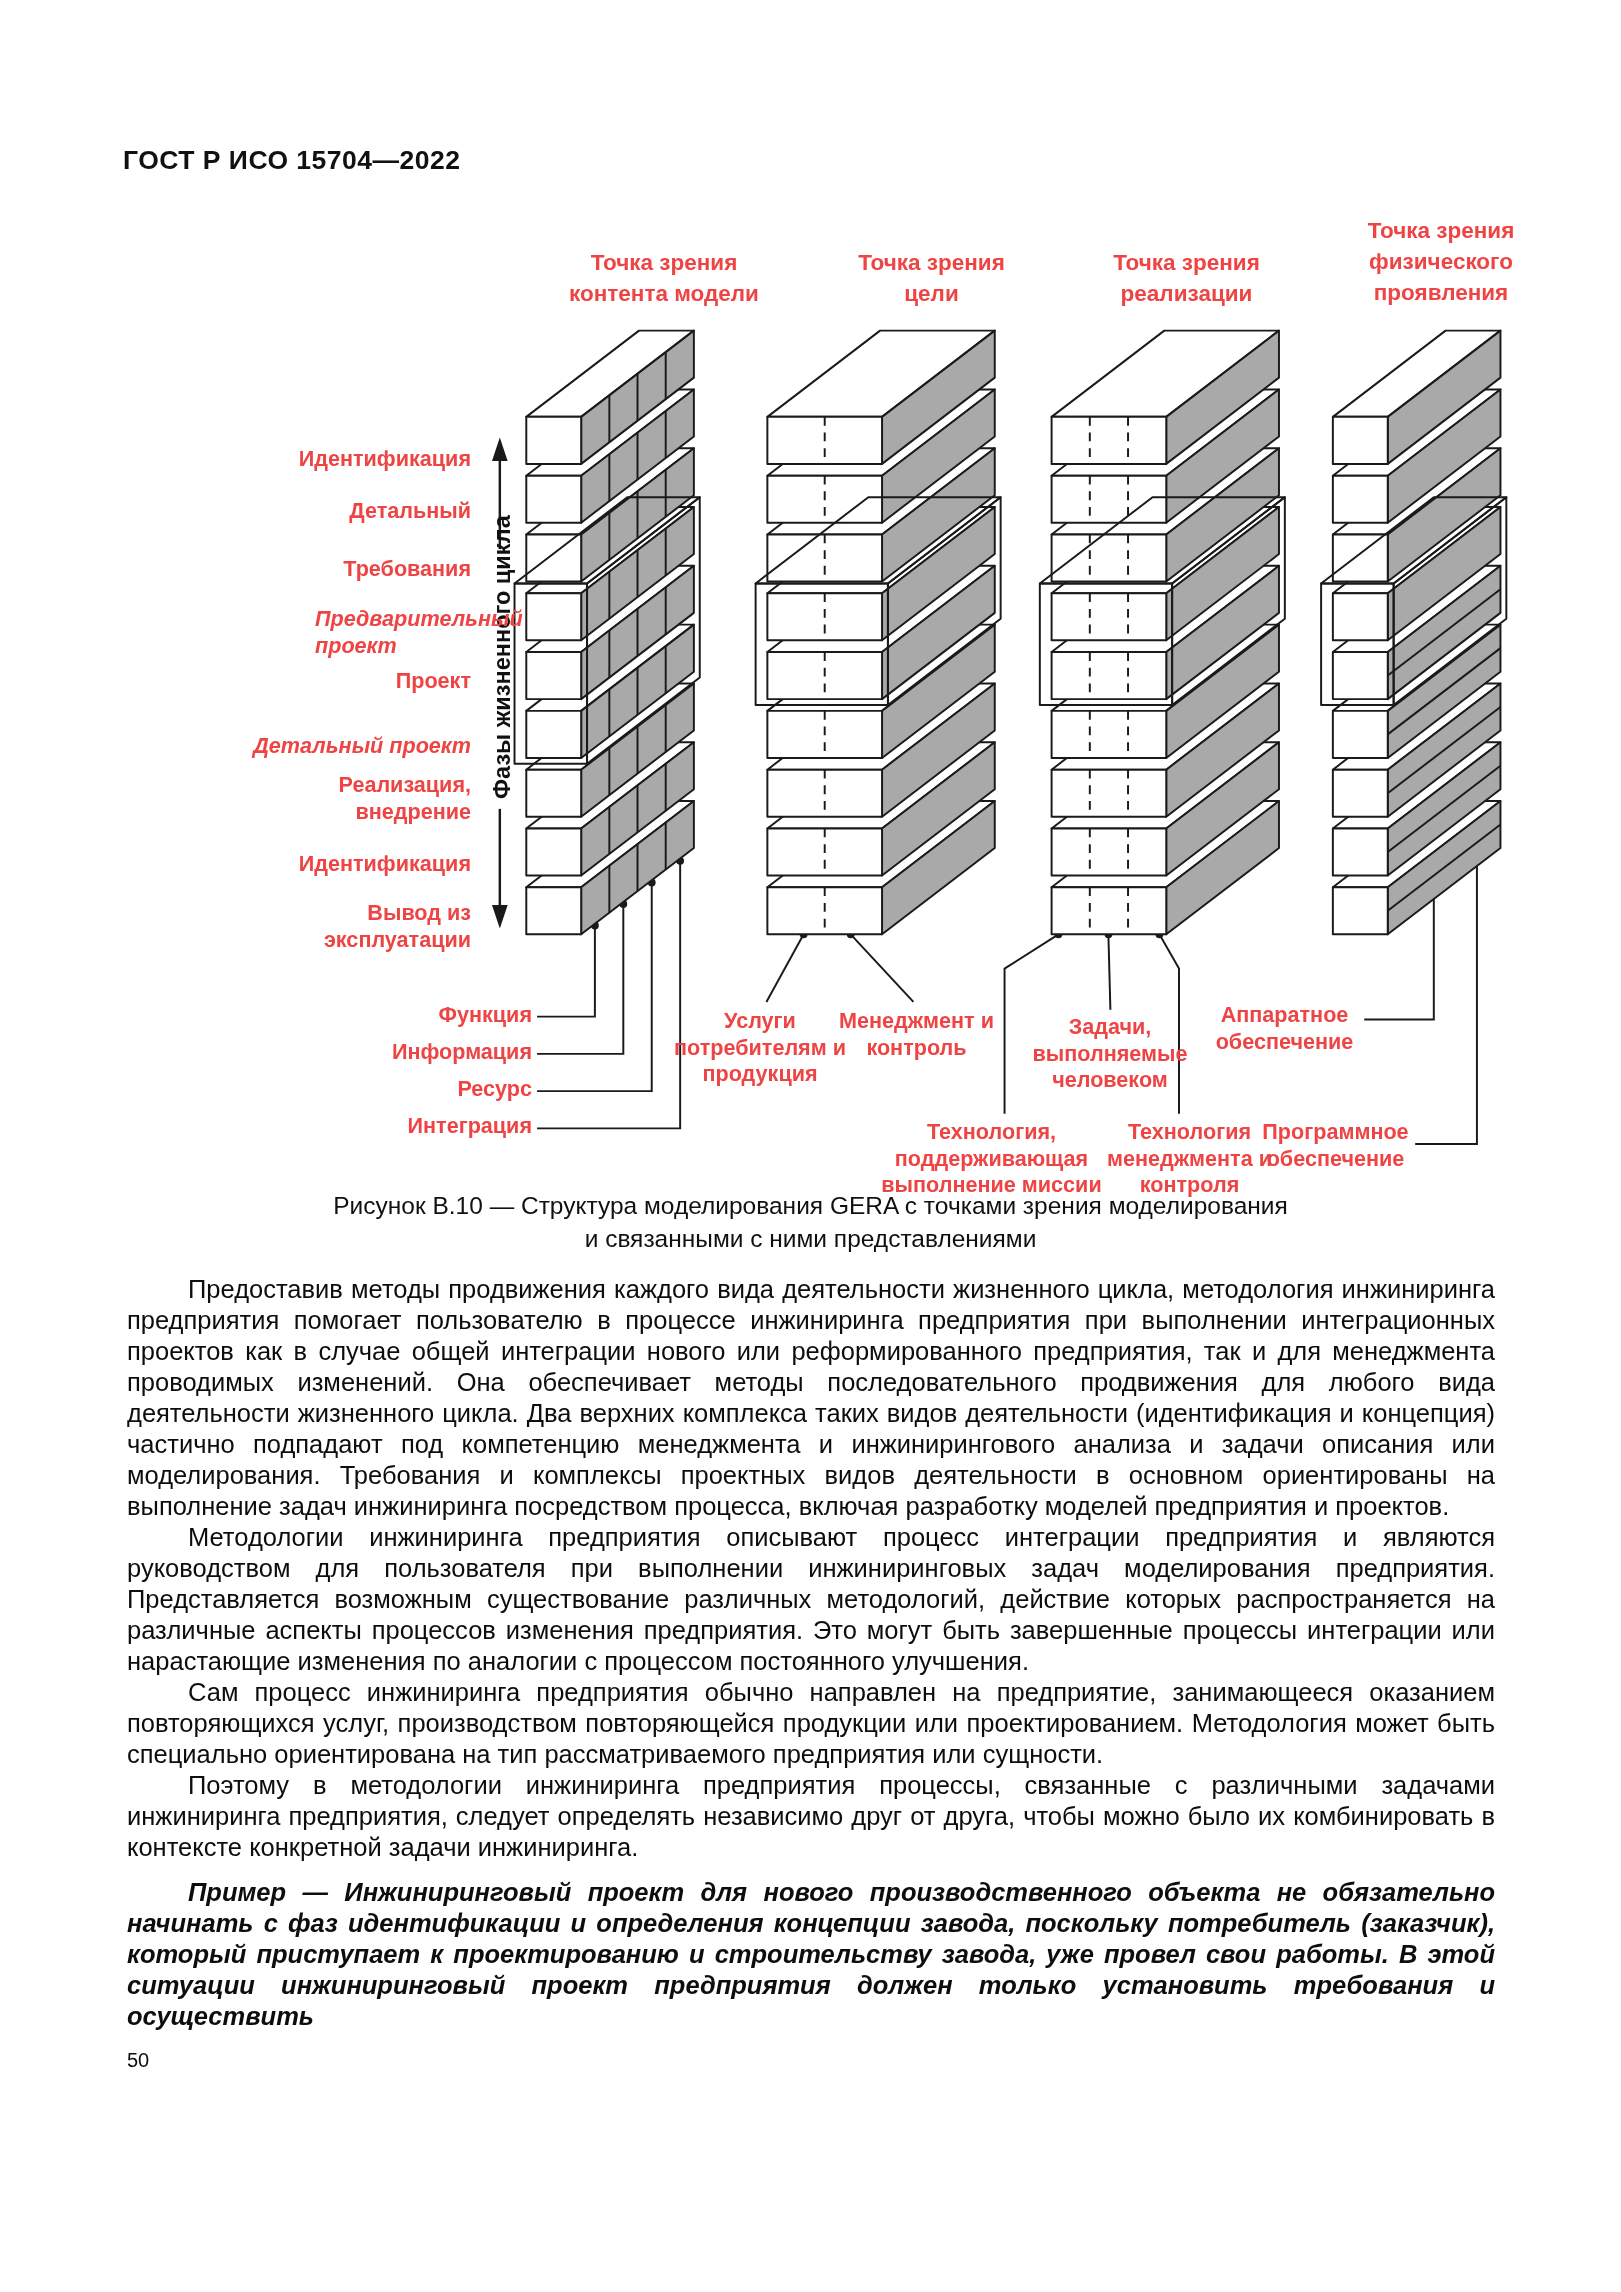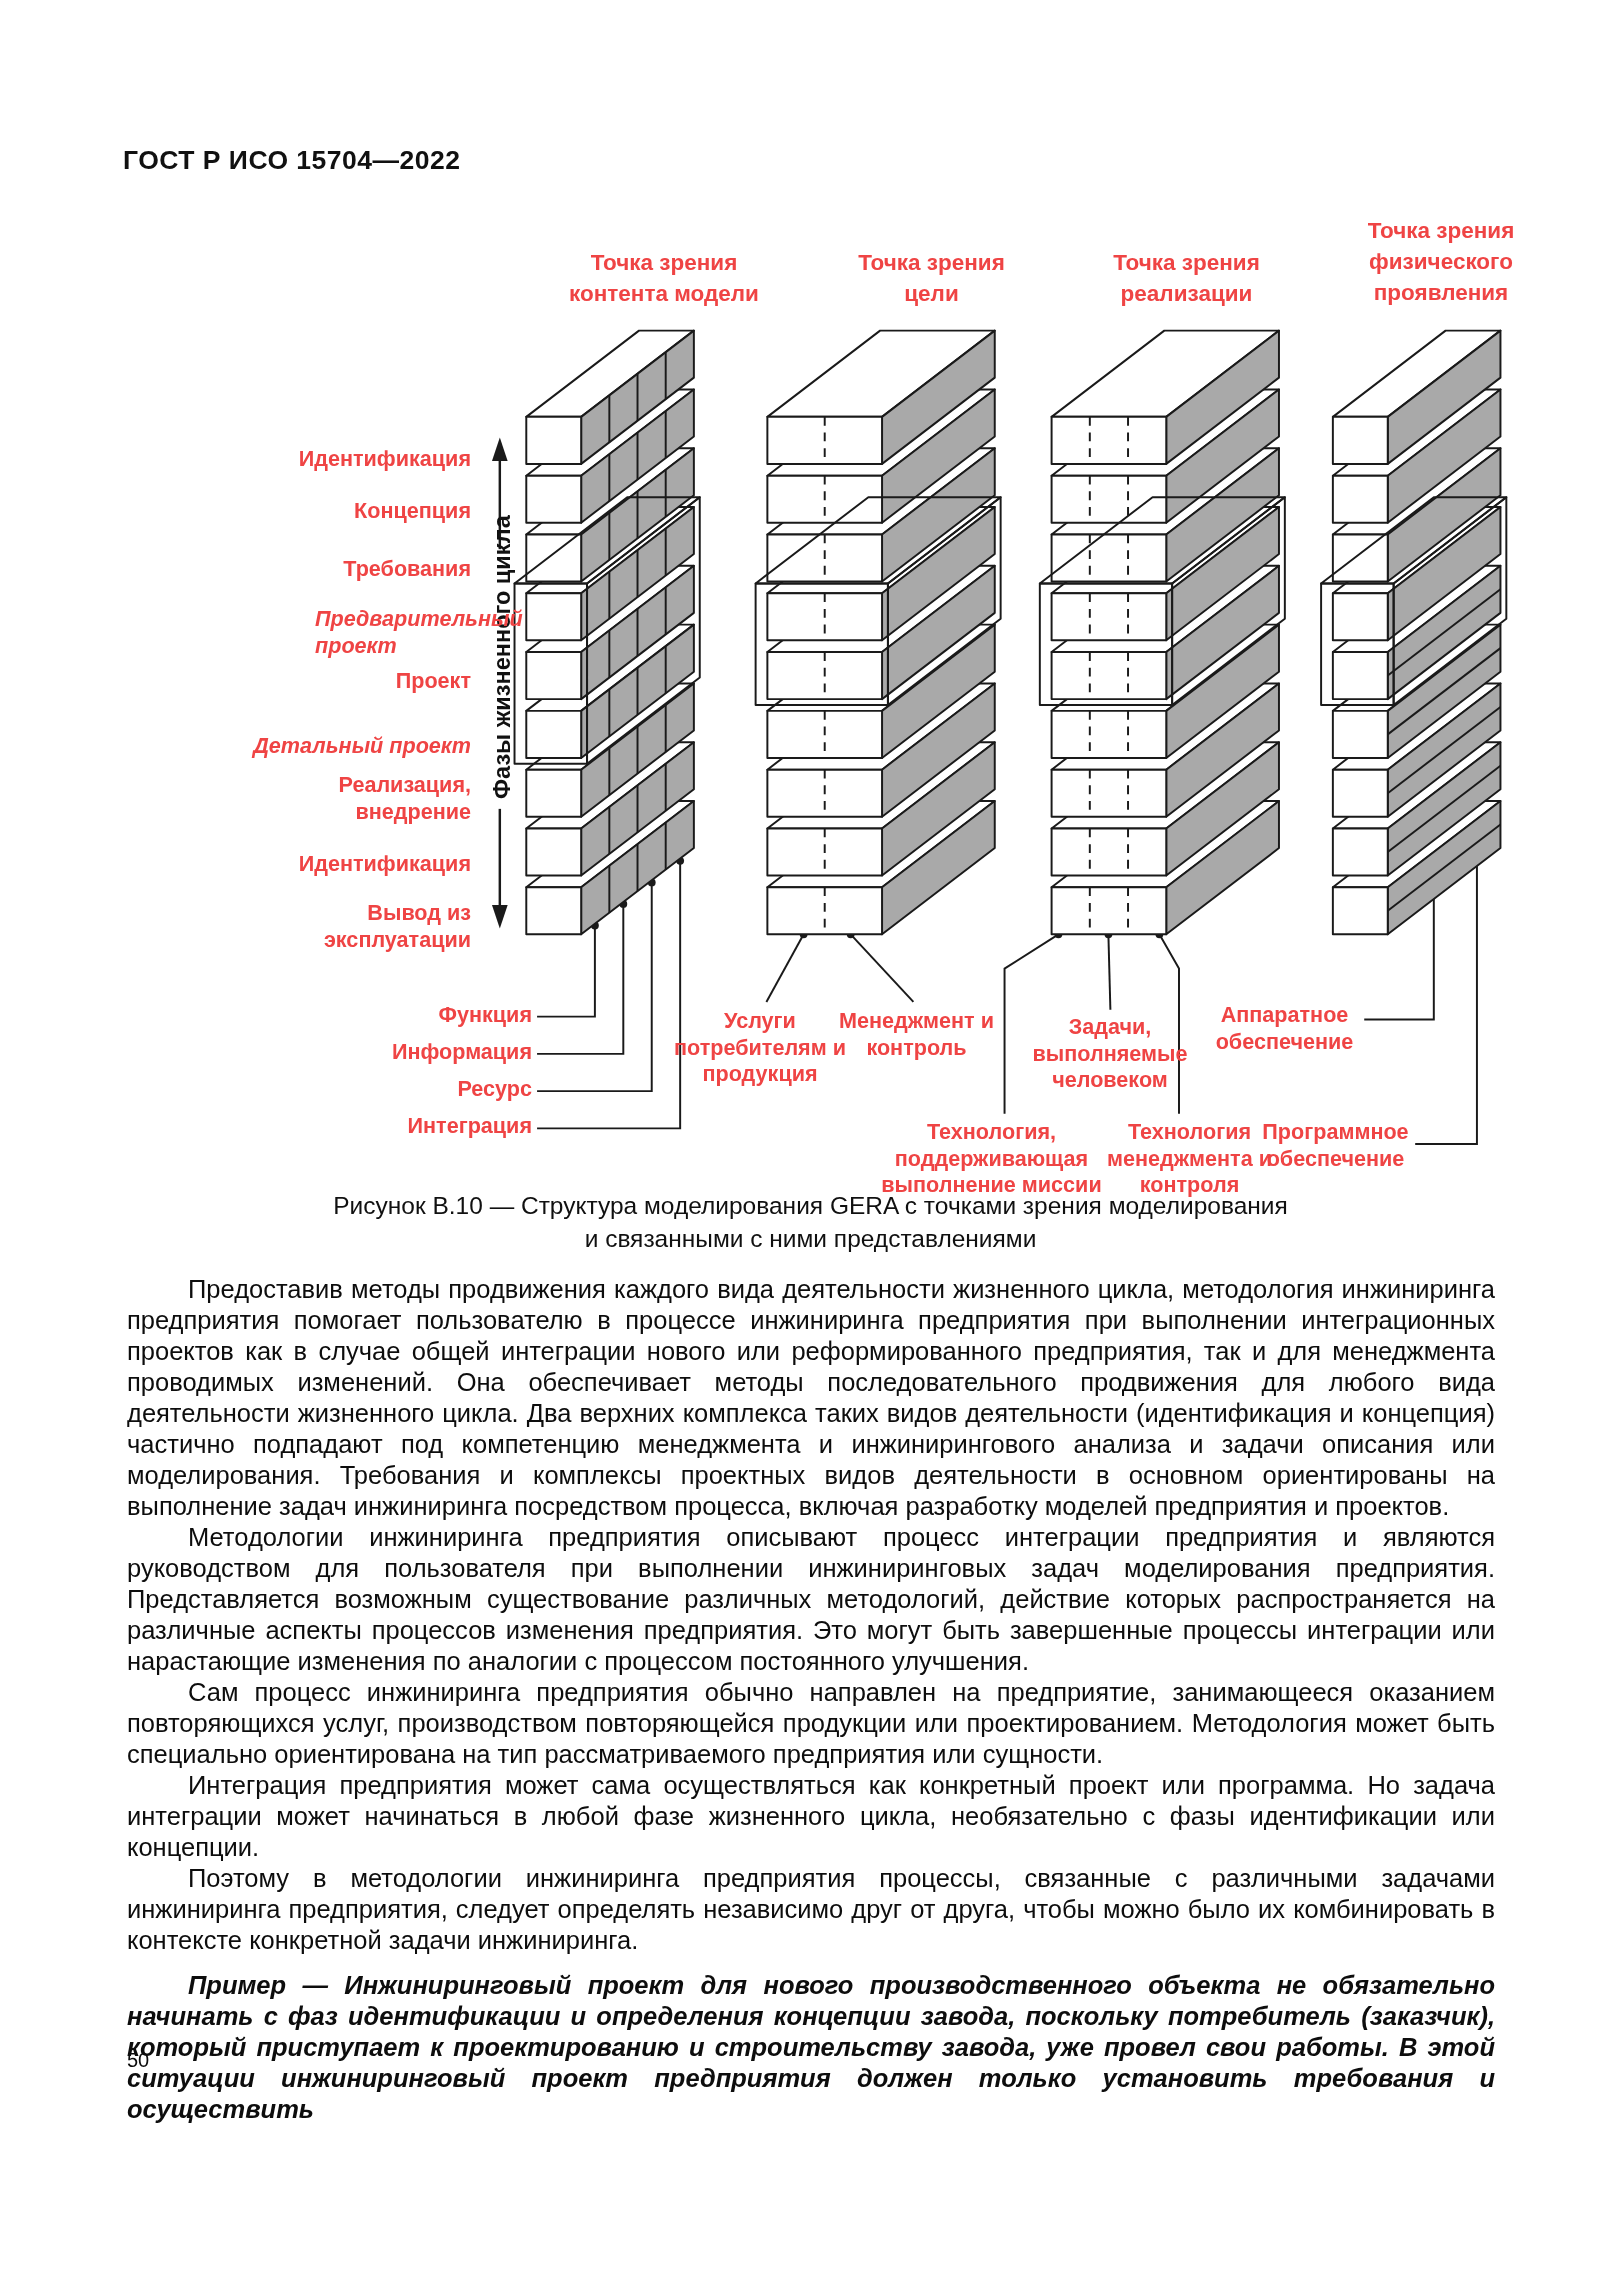--- a/index.html
+++ b/index.html
@@ -274,21 +274,21 @@
 </svg>
 
 <div class="lbl hdr" style="left:566px; top:247px; width:196px;">Точка зрения контента модели</div>
 <div class="lbl hdr" style="left:853px; top:247px; width:157px;">Точка зрения цели</div>
 <div class="lbl hdr" style="left:1108px; top:247px; width:157px;">Точка зрения реализации</div>
 <div class="lbl hdr" style="left:1360px; top:215px; width:162px;">Точка зрения физического проявления</div>
 
 <div class="axis-label">Фазы жизненного цикла</div>
 
 <div class="lbl phase" style="left:167px; top:446px; width:304px;">Идентификация</div>
-<div class="lbl phase" style="left:167px; top:498px; width:304px;">Концепция</div>
+<div class="lbl phase" style="left:167px; top:498px; width:304px;">Детальный</div>
 <div class="lbl phase" style="left:167px; top:556px; width:304px;">Требования</div>
 <div class="lbl it" style="left:278px; top:606px; width:208px; text-align:left;margin-left:37px;">Предварительный проект</div>
 <div class="lbl phase" style="left:167px; top:668px; width:304px;">Проект</div>
 <div class="lbl phase it" style="left:167px; top:733px; width:304px;">Детальный проект</div>
 <div class="lbl phase" style="left:314px; top:772px; width:157px;">Реализация, внедрение</div>
 <div class="lbl phase" style="left:167px; top:851px; width:304px;">Идентификация</div>
 <div class="lbl phase" style="left:304px; top:900px; width:167px;">Вывод из эксплуатации</div>
 
 <div class="lbl phase" style="left:326px; top:1002px; width:206px;">Функция</div>
 <div class="lbl phase" style="left:326px; top:1039px; width:206px;">Информация</div>
@@ -302,19 +302,18 @@
 <div class="lbl ctr" style="left:1106px; top:1119px; width:167px;">Технология менеджмента и контроля</div>
 <div class="lbl ctr" style="left:1257px; top:1119px; width:157px;">Программное обеспечение</div>
 
 <div class="caption" style="top:1192px;">Рисунок В.10 — Структура моделирования GERA с точками зрения моделирования</div>
 <div class="caption" style="top:1225px;">и связанными с ними представлениями</div>
 
 <div class="body-text">
   <p>Предоставив методы продвижения каждого вида деятельности жизненного цикла, методология инжиниринга предприятия помогает пользователю в процессе инжиниринга предприятия при выполнении интеграционных проектов как в случае общей интеграции нового или реформированного предприятия, так и для менеджмента проводимых изменений. Она обеспечивает методы последовательного продвижения для любого вида деятельности жизненного цикла. Два верхних комплекса таких видов деятельности (идентификация и концепция) частично подпадают под компетенцию менеджмента и инжинирингового анализа и задачи описания или моделирования. Требования и комплексы проектных видов деятельности в основном ориентированы на выполнение задач инжиниринга посредством процесса, включая разработку моделей предприятия и проектов.</p>
   <p>Методологии инжиниринга предприятия описывают процесс интеграции предприятия и являются руководством для пользователя при выполнении инжиниринговых задач моделирования предприятия. Представляется возможным существование различных методологий, действие которых распространяется на различные аспекты процессов изменения предприятия. Это могут быть завершенные процессы интеграции или нарастающие изменения по аналогии с процессом постоянного улучшения.</p>
   <p>Сам процесс инжиниринга предприятия обычно направлен на предприятие, занимающееся оказанием повторяющихся услуг, производством повторяющейся продукции или проектированием. Методология может быть специально ориентирована на тип рассматриваемого предприятия или сущности.</p>
-  <p>Интеграция предприятия может сама осуществляться как конкретный проект или программа. Но задача интеграции может начинаться в любой фазе жизненного цикла, необязательно с фазы идентификации или концепции.</p>
   <p>Поэтому в методологии инжиниринга предприятия процессы, связанные с различными задачами инжиниринга предприятия, следует определять независимо друг от друга, чтобы можно было их комбинировать в контексте конкретной задачи инжиниринга.</p>
   <p class="example">Пример — Инжиниринговый проект для нового производственного объекта не обязательно начинать с фаз идентификации и определения концепции завода, поскольку потребитель (заказчик), который приступает к проектированию и строительству завода, уже провел свои работы. В этой ситуации инжиниринговый проект предприятия должен только установить требования и осуществить</p>
 </div>
 
 <div class="page-number">50</div>
 
 
 </body></html>

